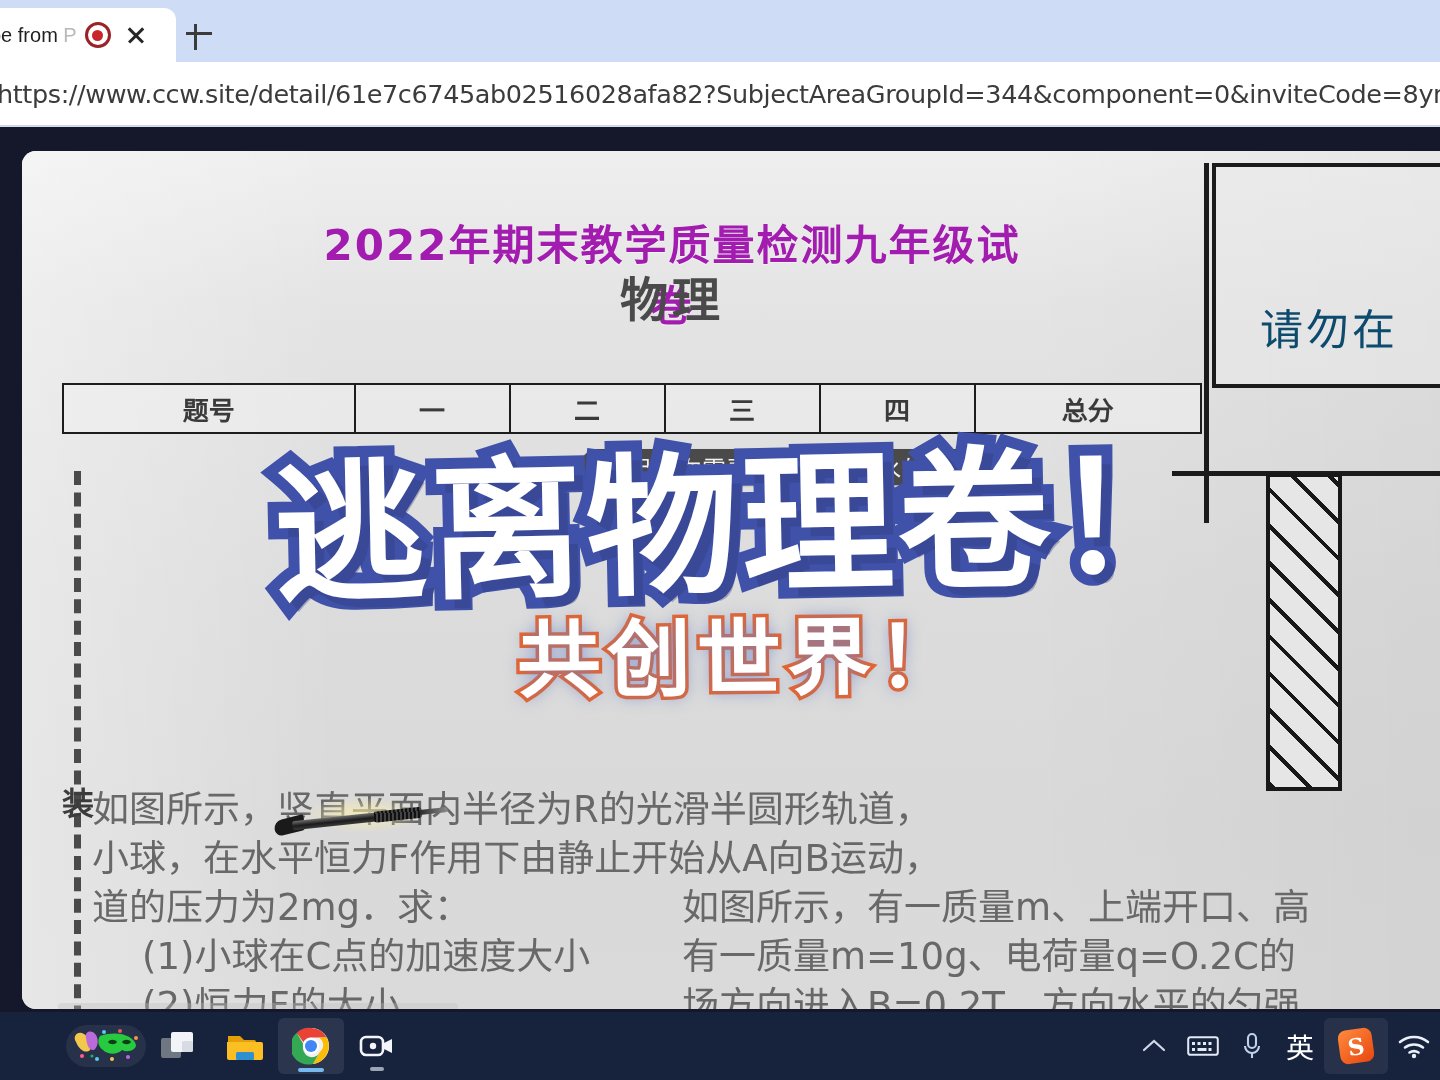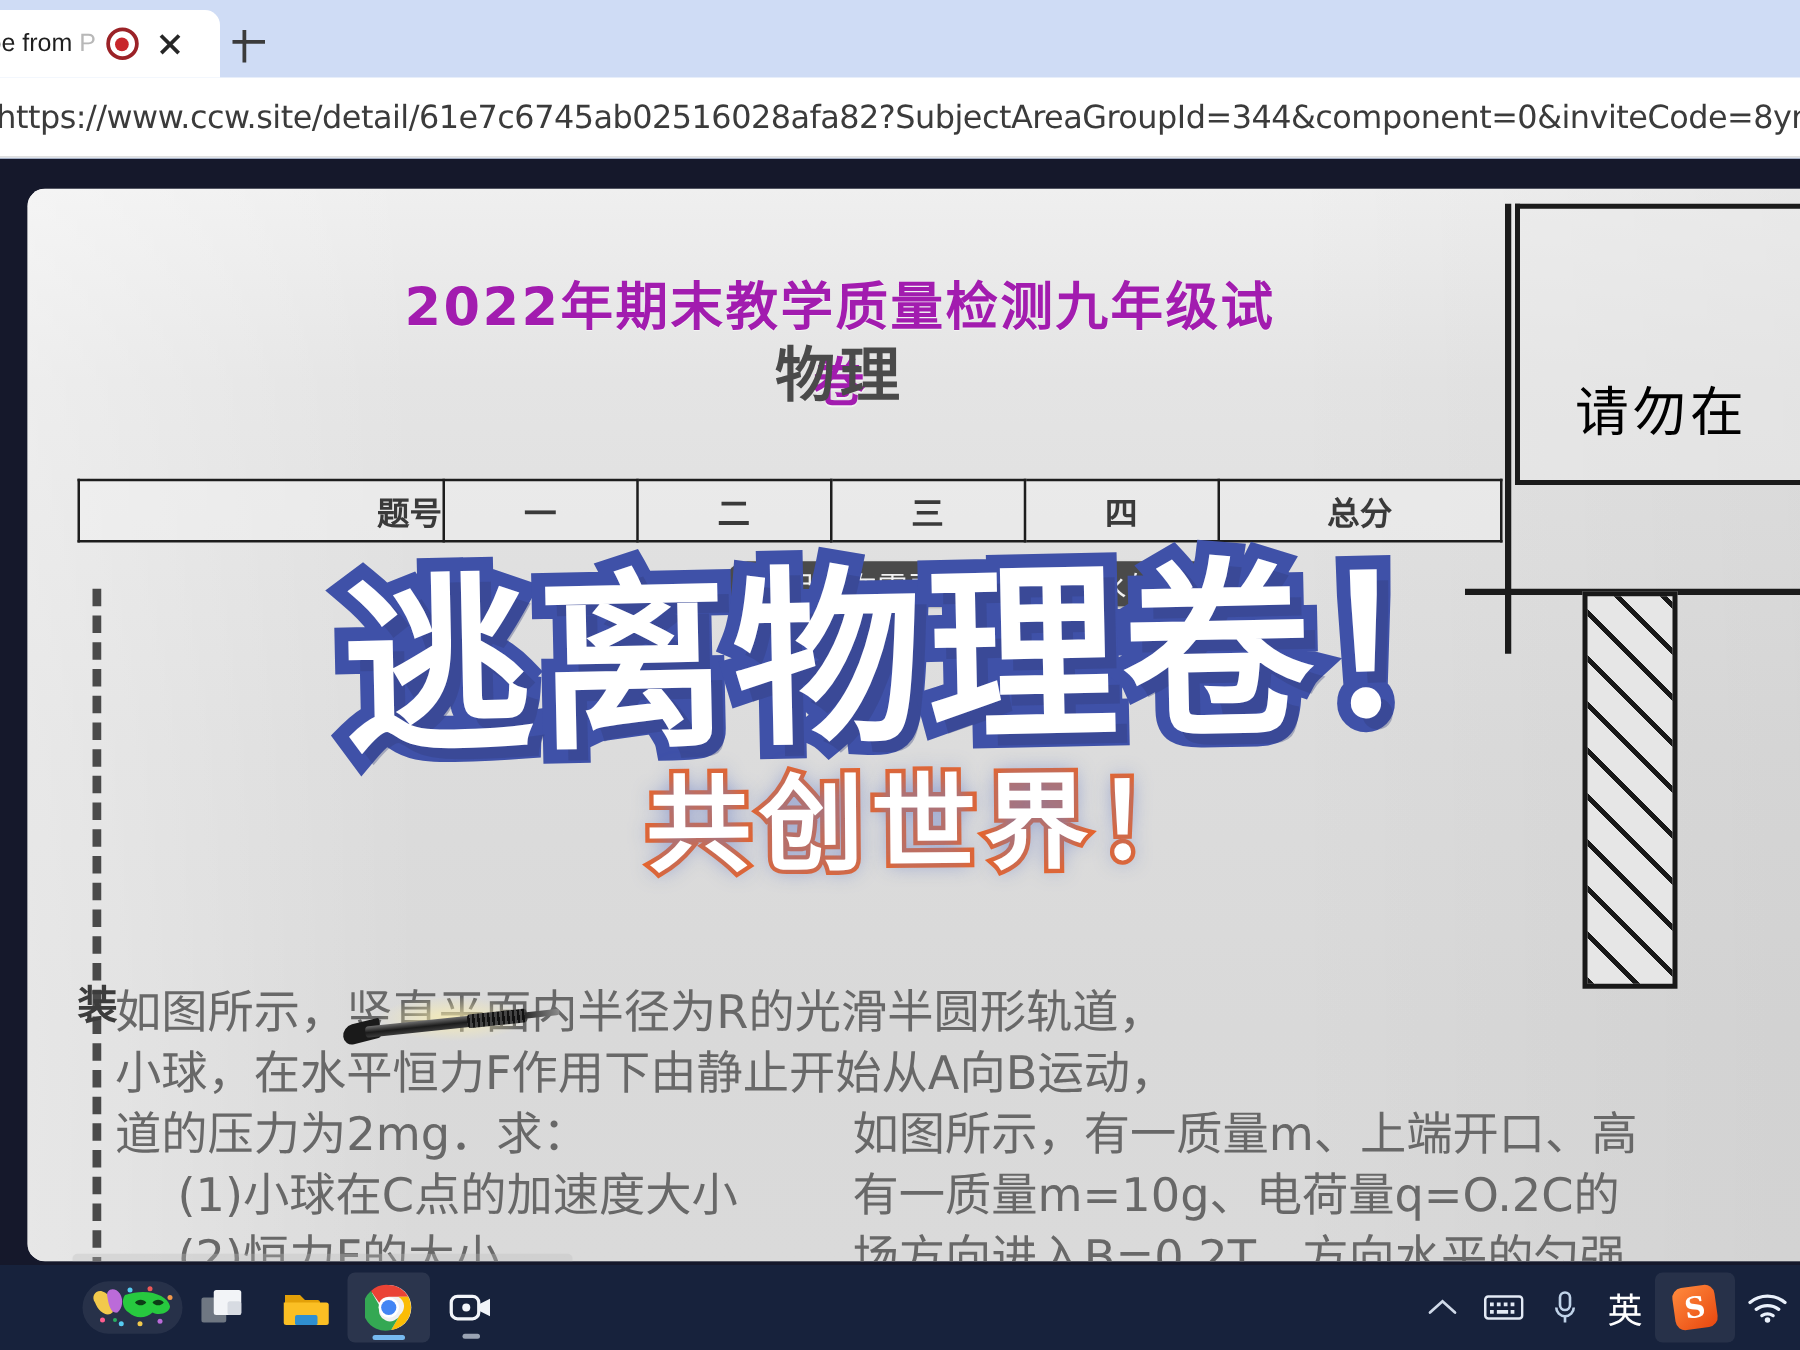--- a/index.html
+++ b/index.html
@@ -144,35 +144,35 @@
     width: 1140px;
     background: rgba(240,240,240,.55);
   }
   .score-table td {
     border: 2.5px solid #1d1d1d;
     height: 49px;
     text-align: center; vertical-align: middle;
     font-size: 26px; color: #3a3a3a; font-weight: 600;
     font-family: "DejaVu Sans", "Liberation Sans", sans-serif;
   }
-  .score-table td.lbl { width: 286px; text-align: right; }
+  .score-table td.lbl { width: 286px; }
   .score-table td.num { width: 152px; }
   .score-table td.tot { width: 222px; }
 
   
   .nowrite-box {
     position: absolute; left: 1190px; top: 12px;
     width: 250px; height: 225px;
     border: 4px solid #1b1b1b;
     border-right: none;
     background: rgba(235,235,235,.5);
   }
   .nowrite-text {
     position: absolute; left: 44px; top: 128px;
-    font-size: 43px; color: #000000; letter-spacing: 3px;
+    font-size: 43px; color: #0c4a6e; letter-spacing: 3px;
     font-family: Liberation Serif, serif;
     white-space: nowrap;
   }
   .nowrite-edge {
     position: absolute; left: 1182px; top: 12px;
     width: 5px; height: 360px; background: #1b1b1b;
   }
 
   
   .seal-line {

